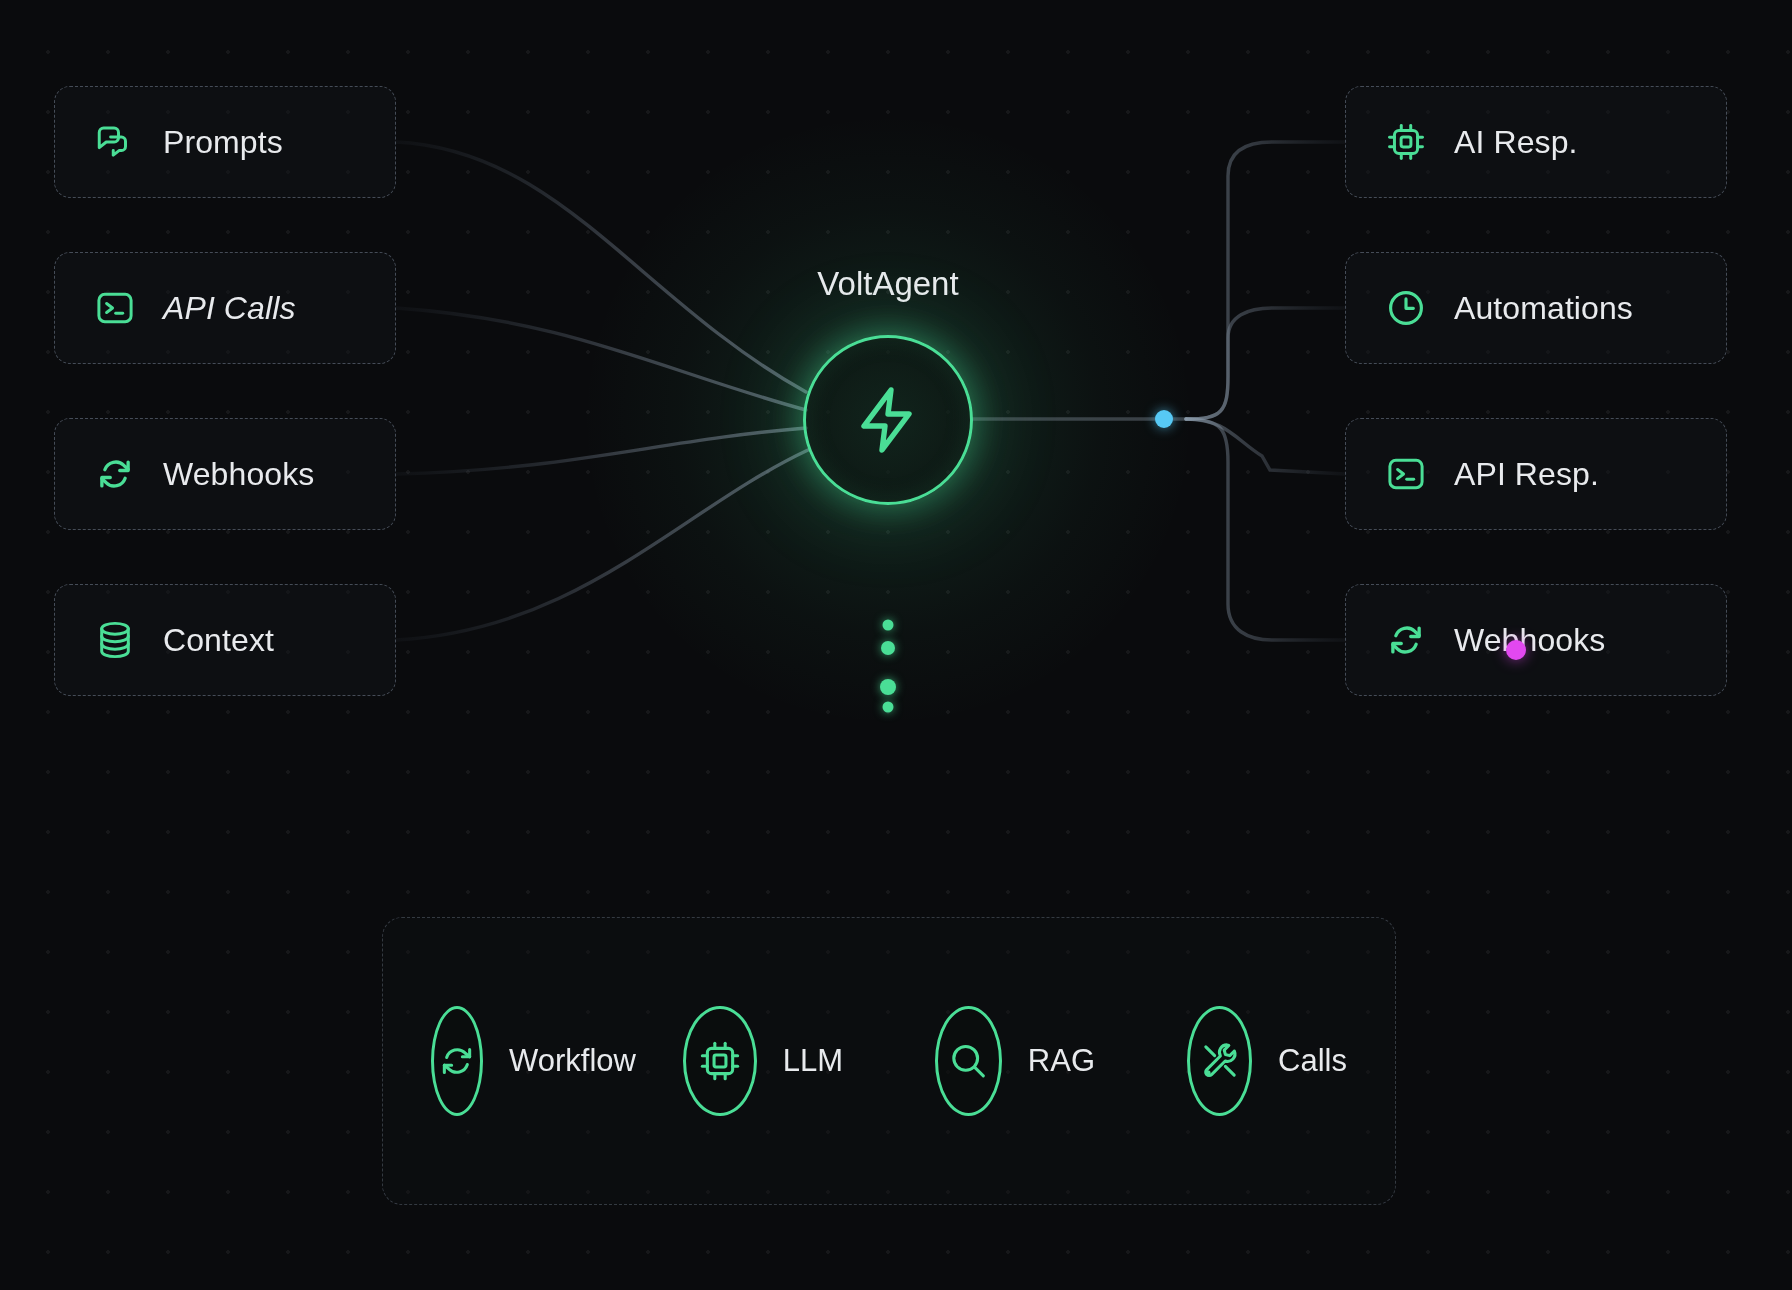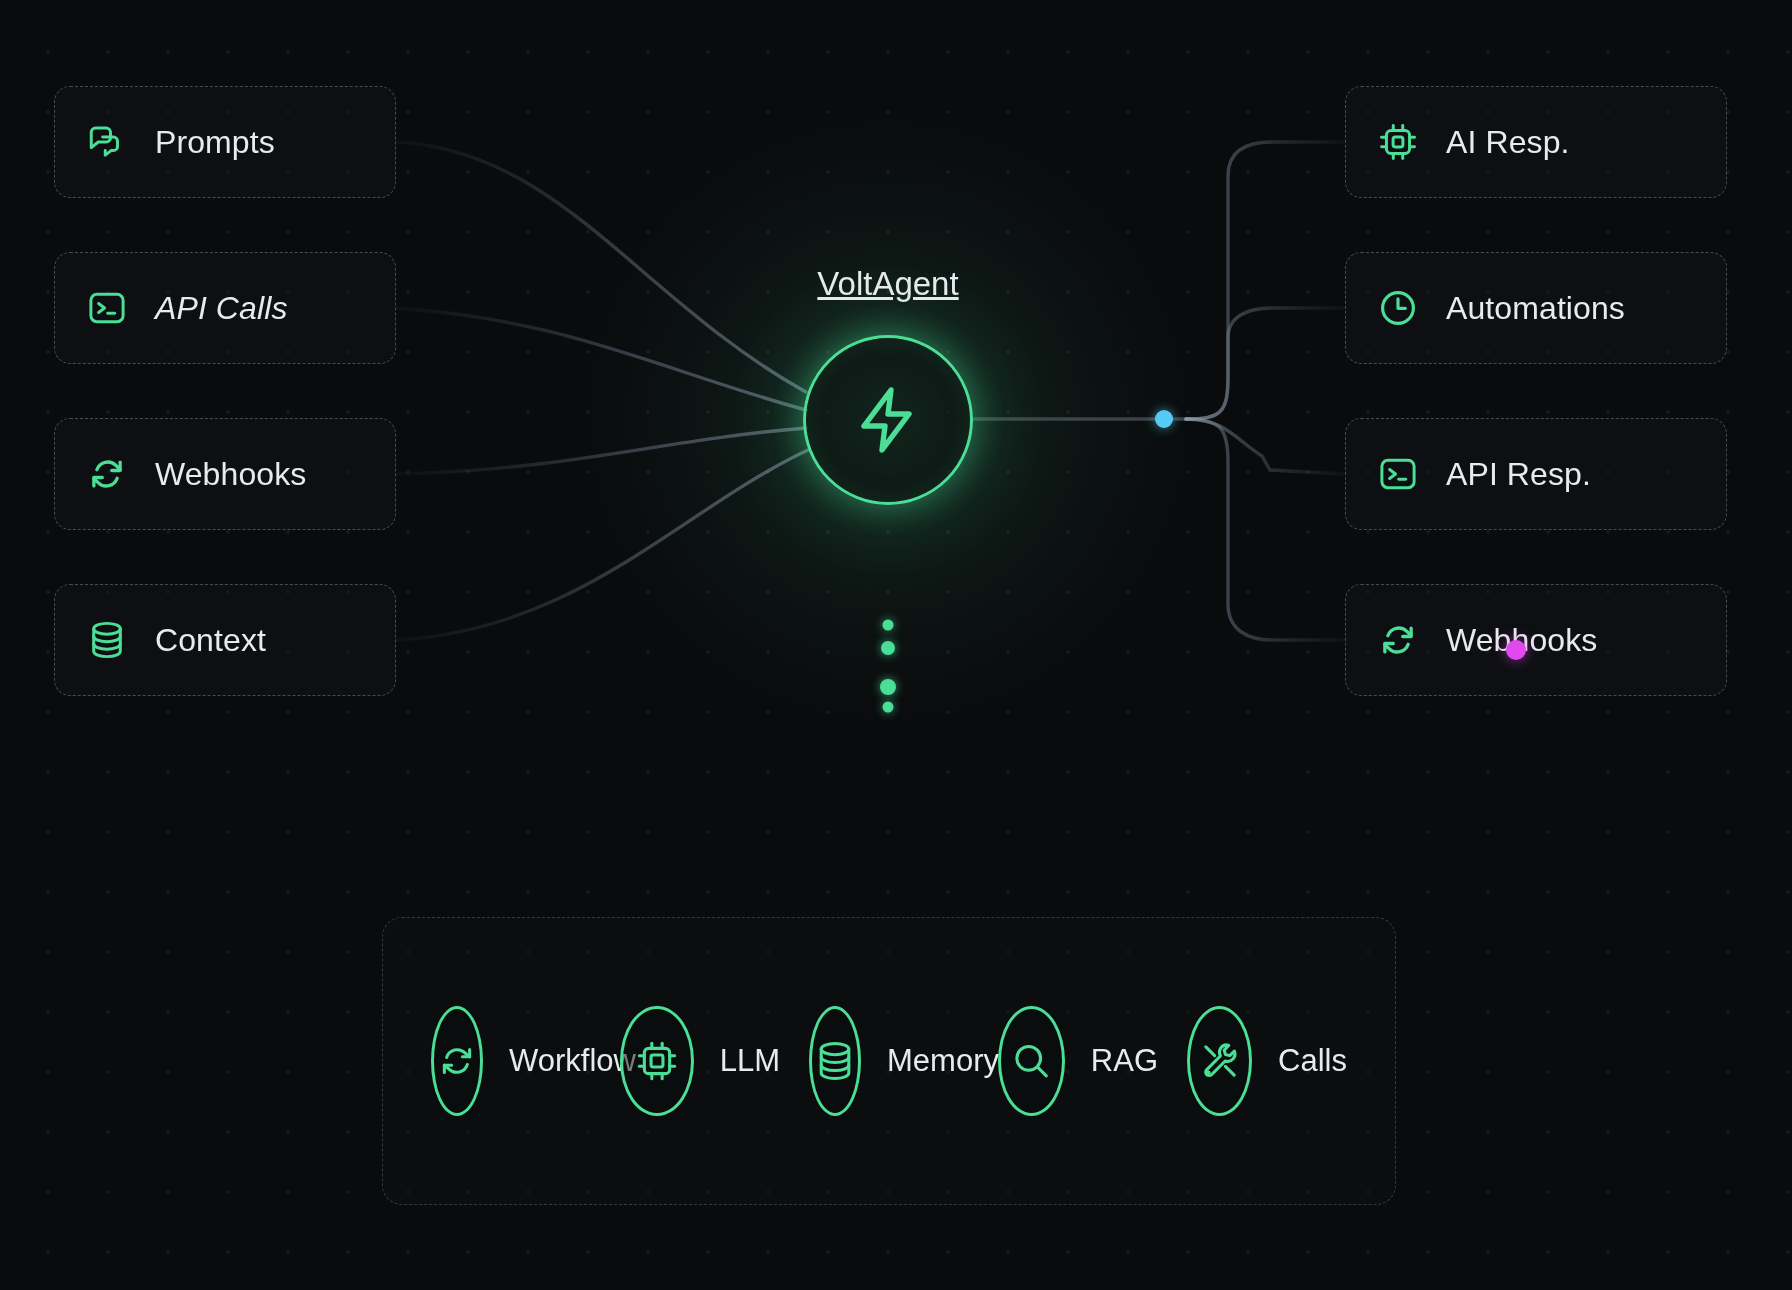--- a/index.html
+++ b/index.html
@@ -52,21 +52,21 @@
   }
 
   
   .chip {
     position: absolute;
     box-sizing: border-box;
     height: 112px;
     display: flex;
     align-items: center;
     gap: 26px;
-    padding: 0 30px;
+    padding: 0 38px;
     border: 1.6px dashed rgba(148, 163, 184, 0.42);
     border-radius: 16px;
     background: rgba(18, 20, 24, 0.45);
   }
   .chip .chip-ico {
     width: 44px; height: 44px;
     flex: 0 0 44px;
     display: flex; align-items: center; justify-content: center;
     color: #4ade96;
   }
@@ -102,21 +102,20 @@
   #center-node svg { width: 72px; height: 72px; display:block; }
 
   #center-title {
     position: absolute;
     left: 888px;
     top: 284px;
     transform: translate(-50%, -50%);
     font-size: 33px;
     color: #e8eaed;
     white-space: nowrap;
-    text-decoration: underline;
   }
 
   
   #caps-panel {
     position: absolute;
     left: 382px;
     top: 917px;
     width: 1014px;
     height: 288px;
     box-sizing: border-box;
@@ -361,31 +360,20 @@
           <line x1="14.7" y1="18.6" x2="14.7" y2="21.2"></line>
           <line x1="2.8" y1="9.3" x2="5.4" y2="9.3"></line>
           <line x1="2.8" y1="14.7" x2="5.4" y2="14.7"></line>
           <line x1="18.6" y1="9.3" x2="21.2" y2="9.3"></line>
           <line x1="18.6" y1="14.7" x2="21.2" y2="14.7"></line>
         </svg>
       </div>
       <div class="cap-label">LLM</div>
     </div>
 
-    <div class="cap">
-      <div class="cap-circle">
-        <svg viewBox="0 0 24 24" fill="none" stroke="currentColor" stroke-width="1.6" stroke-linecap="round" stroke-linejoin="round">
-          <ellipse cx="12" cy="5.8" rx="7.2" ry="2.9"></ellipse>
-          <path d="M4.8 5.8v12.4c0 1.6 3.2 2.9 7.2 2.9s7.2-1.3 7.2-2.9V5.8"></path>
-          <path d="M4.8 9.9c0 1.6 3.2 2.9 7.2 2.9s7.2-1.3 7.2-2.9"></path>
-          <path d="M4.8 14.1c0 1.6 3.2 2.9 7.2 2.9s7.2-1.3 7.2-2.9"></path>
-        </svg>
-      </div>
-      <div class="cap-label">Memory</div>
-    </div>
 
     <div class="cap">
       <div class="cap-circle">
         <svg viewBox="0 0 24 24" fill="none" stroke="currentColor" stroke-width="1.6" stroke-linecap="round" stroke-linejoin="round">
           <circle cx="10.8" cy="10.6" r="6.2"></circle>
           <line x1="15.4" y1="15.2" x2="20" y2="19.8"></line>
         </svg>
       </div>
       <div class="cap-label">RAG</div>
     </div>

